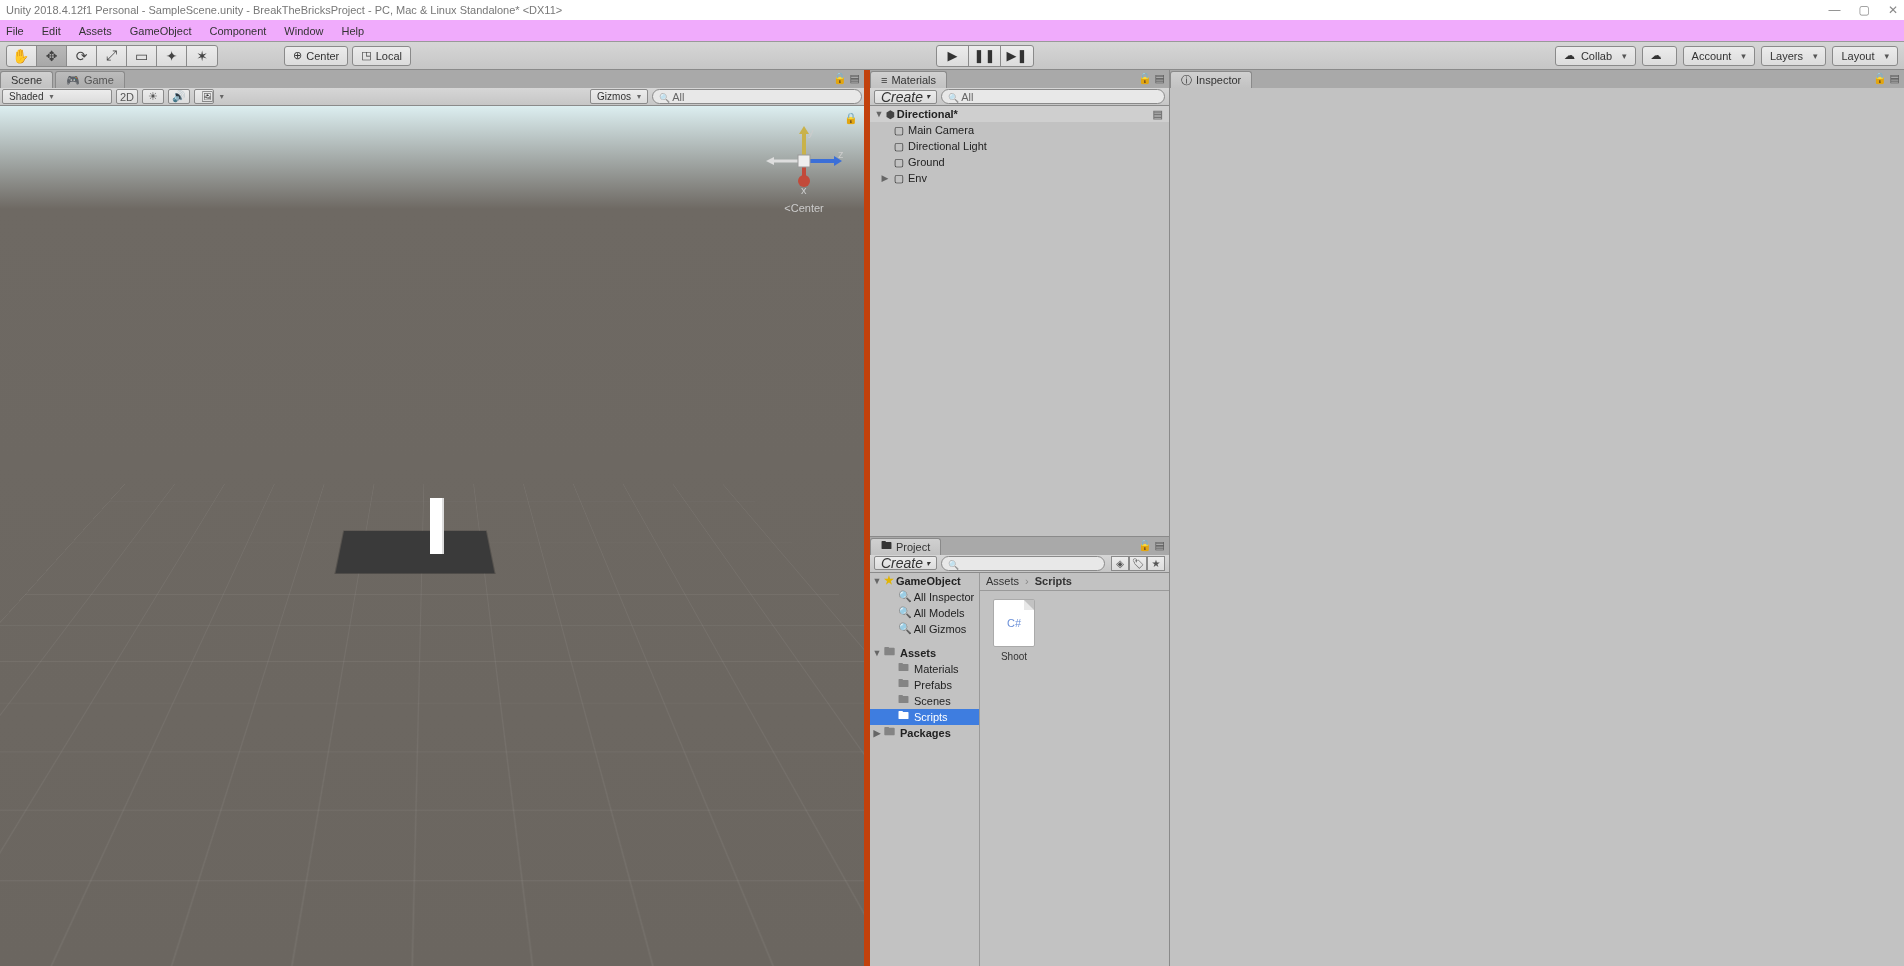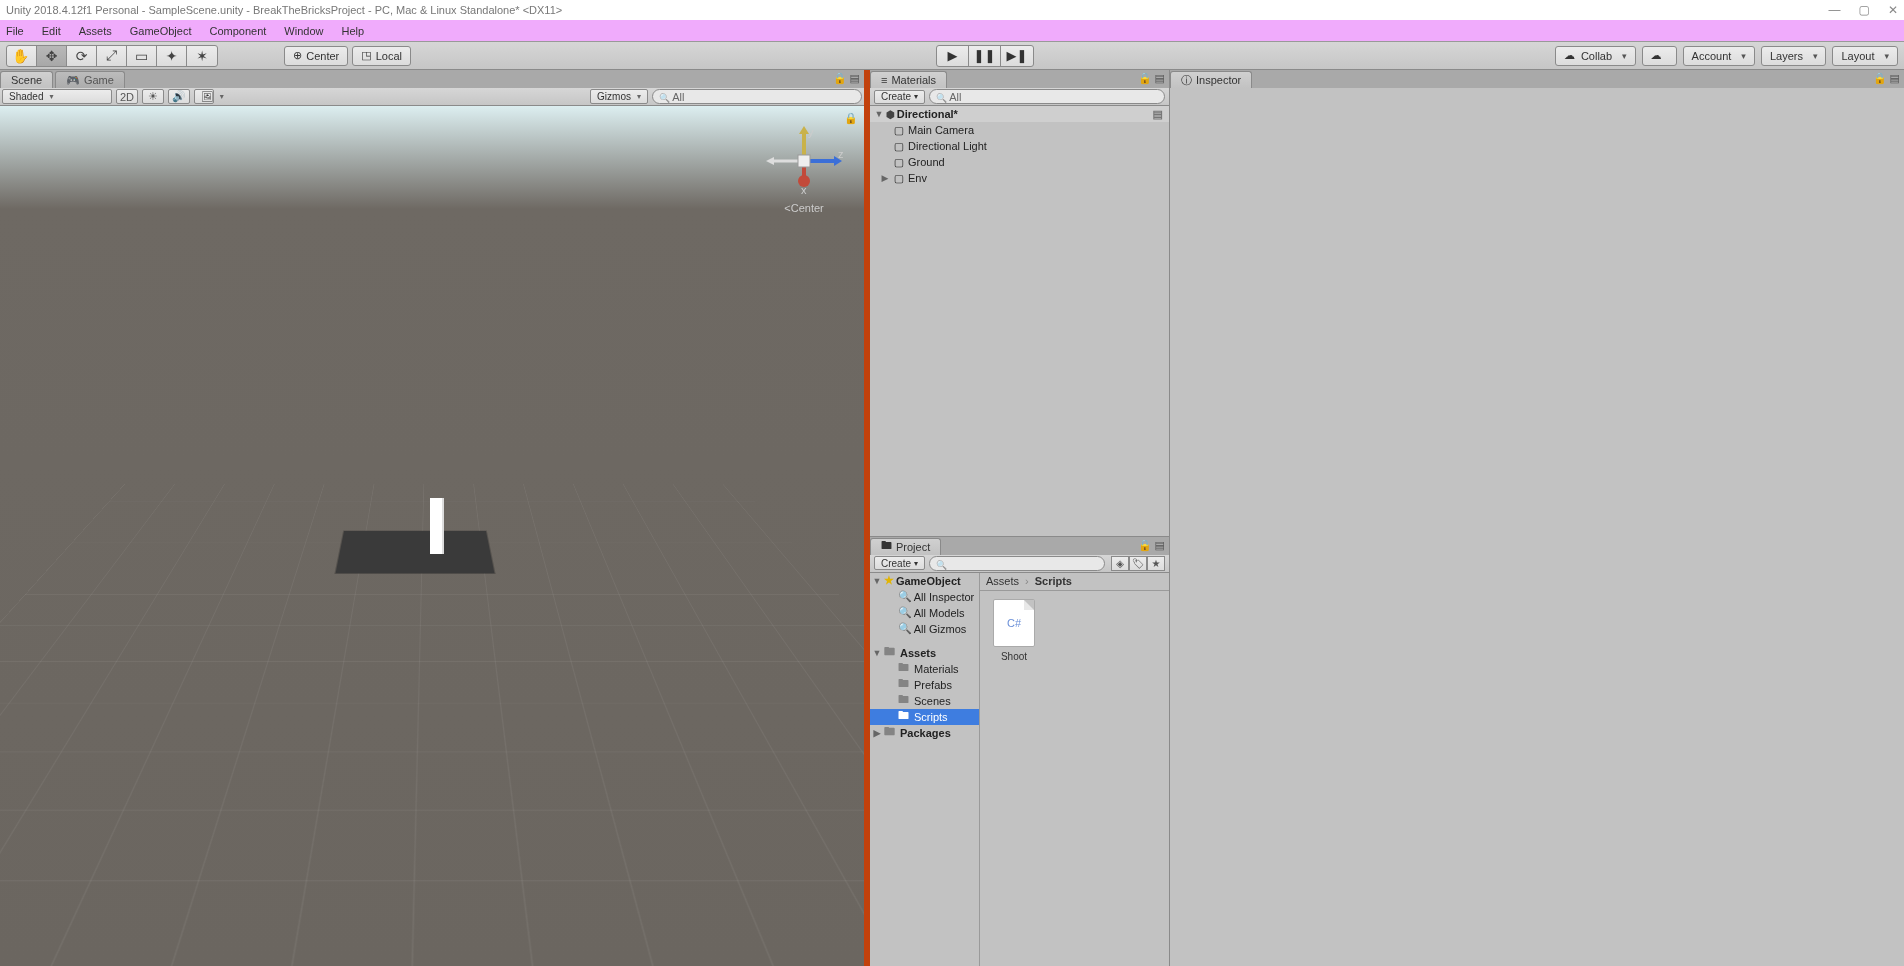--- a/index.html
+++ b/index.html
@@ -50,21 +50,21 @@
   linear-gradient(90deg, rgba(255,255,255,.06) 1px, transparent 1px);
   background-size: 70px 70px; transform: perspective(900px) rotateX(62deg) translateY(12%); transform-origin: center 60%; }
 .plane { position: absolute; left: 340px; top: 400px; width: 150px; height: 90px; background: #3a3a3a; transform: perspective(700px) rotateX(62deg); box-shadow: 0 0 0 1px rgba(0,0,0,.2); }
 .cube { position: absolute; left: 430px; top: 392px; width: 14px; height: 56px; background: #fff; box-shadow: -2px 0 0 #ddd inset; }
 .gizmo { position: absolute; right: 20px; top: 20px; width: 80px; height: 100px; color: #ddd; font-size: 10px; text-align: center; }
 .gizmo svg { width: 80px; height: 70px; }
 .gizmo-label { margin-top: 4px; color: #ccc; }
 .lock-ic { position: absolute; right: 6px; top: 6px; color: #bbb; font-size: 11px; }
 
 .panel-bar { height: 18px; background: linear-gradient(#d6d6d6,#c6c6c6); border-bottom: 1px solid #8a8a8a; display: flex; align-items: center; padding: 0 4px; gap: 4px; }
-.create-btn { height: 14px; padding: 0 6px; border: 1px solid #8a8a8a; border-radius: 2px; background: linear-gradient(#ececec,#dcdcdc); display: flex; align-items: center; font-size: 10px; color: #333; cursor: pointer; }
+.create-btn { height: 14px; padding: 0 6px; border: 1px solid #8a8a8a; border-radius: 2px; background: linear-gradient(#ececec,#dcdcdc); display: flex; align-items: center; font-size: 14px; color: #333; cursor: pointer; font-style: italic; }
 .create-btn::after { content: "▾"; font-size: 8px; margin-left: 3px; }
 
 .hier-list { flex: 1; background: #c2c2c2; overflow: auto; }
 .hier-row { height: 16px; display: flex; align-items: center; padding-left: 4px; gap: 2px; color: #222; cursor: pointer; }
 .hier-row.scene { font-weight: bold; background: #cfcfcf; }
 .fold { width: 10px; color: #666; font-size: 9px; text-align: center; cursor: pointer; }
 .obj-ic { width: 14px; height: 12px; display: inline-flex; align-items: center; justify-content: center; font-size: 11px; }
 .indent1 { padding-left: 22px; }
 .unity-ic { font-size: 10px; color: #444; }
 

